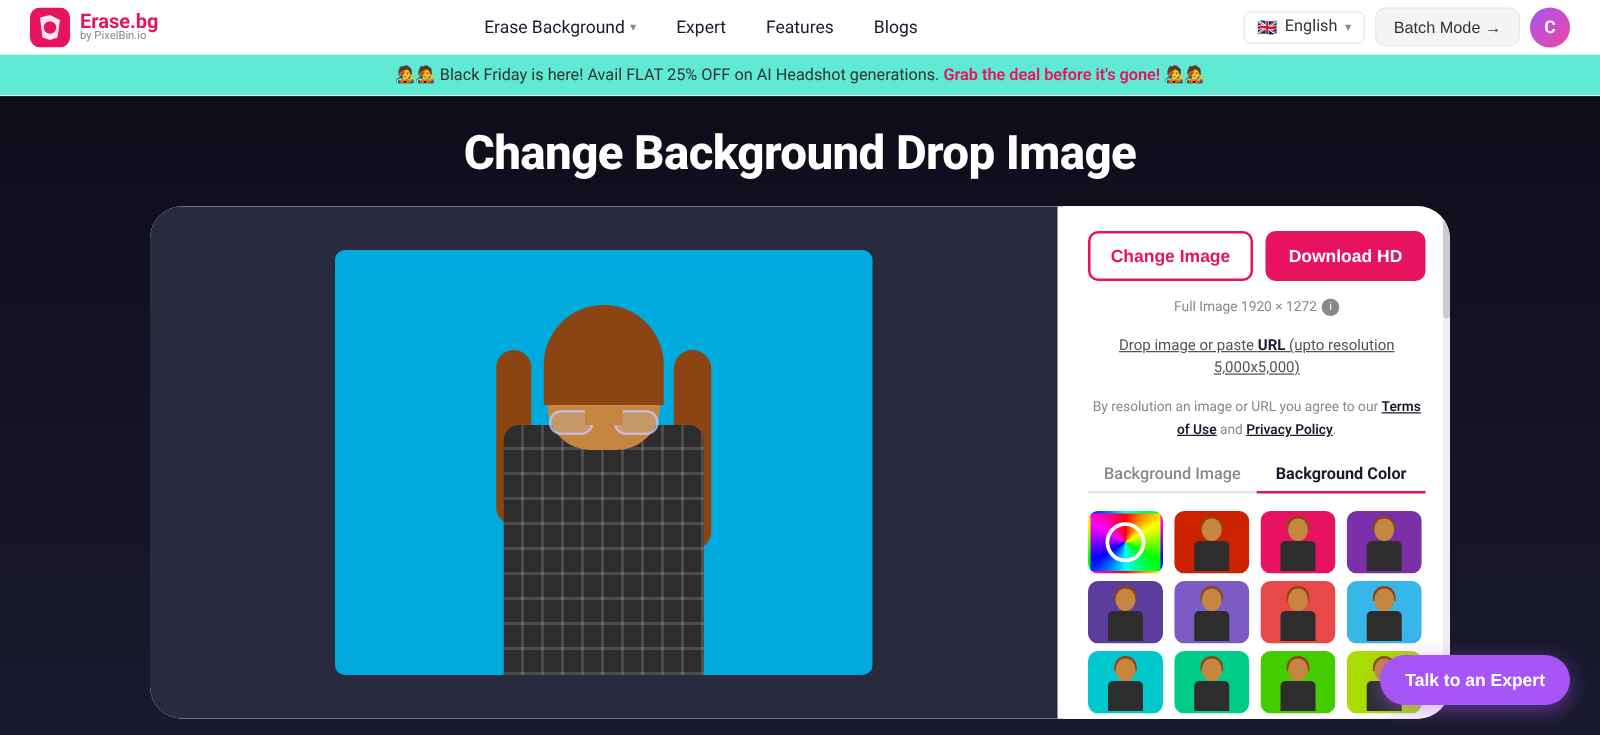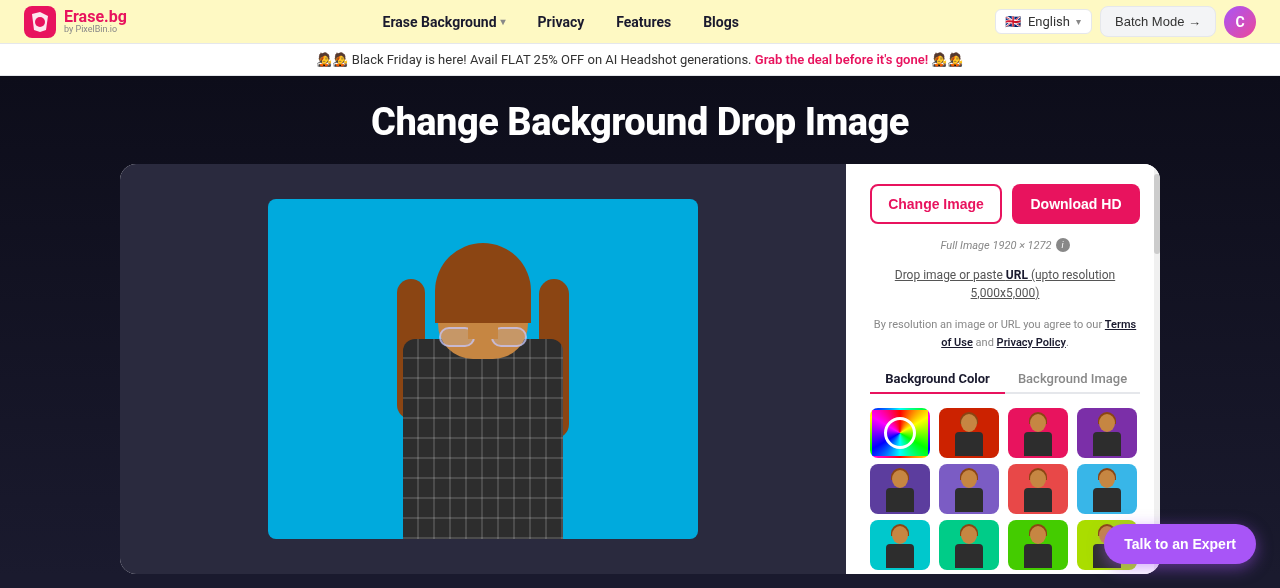--- a/index.html
+++ b/index.html
@@ -10,21 +10,21 @@
       width: 1280px;
       height: 588px;
       overflow: hidden;
     }
 
     
     .navbar {
       display: flex;
       align-items: center;
       justify-content: space-between;
-      background: #fef9c3;
+      background: #ffffff;
       height: 44px;
       padding: 0 24px;
       border-bottom: 1px solid #e5e7eb;
       position: relative;
       z-index: 10;
       gap: 27px;
     }
     .logo-area {
       display: flex;
       align-items: center;
@@ -56,21 +56,21 @@
       align-items: center;
       gap: 0;
     }
     .nav-link {
       display: flex;
       align-items: center;
       gap: 4px;
       padding: 6px 16px;
       color: #1a1a2e;
       font-size: 14px;
-      font-weight: 700;
+      font-weight: 400;
       cursor: pointer;
       text-decoration: none;
     }
     .nav-link .chevron {
       font-size: 10px;
       color: #888;
     }
     .nav-right {
       display: flex;
       align-items: center;
@@ -120,21 +120,21 @@
       align-items: center;
       justify-content: center;
       font-size: 14px;
       font-weight: 700;
       color: #fff;
       cursor: pointer;
     }
 
     
     .banner {
-      background: #ffffff;
+      background: #5eead4;
       text-align: center;
       padding: 8px 16px;
       font-size: 13px;
       color: #333;
       border-bottom: 1px solid #e5e7eb;
     }
     .banner-link {
       color: #e8135e;
       font-weight: 600;
       text-decoration: none;
@@ -155,21 +155,21 @@
       letter-spacing: -0.5px;
     }
 
     
     .editor-container {
       display: flex;
       margin: 0 auto;
       max-width: 1040px;
       gap: 4px;
       background: #fff;
-      border-radius: 16px;
+      border-radius: 26px;
       overflow: hidden;
       height: 410px;
     }
 
     
     .image-panel {
       flex: 1;
       background: #2a2a3e;
       position: relative;
       display: flex;
@@ -345,24 +345,23 @@
       color: #fff;
       font-size: 14px;
       font-weight: 700;
       cursor: pointer;
     }
     .image-info {
       font-size: 11px;
       color: #888;
       text-align: center;
       display: flex;
-      align-items: flex-end;
+      align-items: flex-start;
       justify-content: center;
       gap: 4px;
-      font-style: italic;
     }
     .info-icon {
       width: 14px;
       height: 14px;
       background: #888;
       border-radius: 50%;
       display: flex;
       align-items: center;
       justify-content: center;
       font-size: 9px;
@@ -526,21 +525,21 @@
       <span class="logo-sub">by PixelBin.io</span>
     </div>
   </div>
 
   <div class="nav-links">
     <a class="nav-link">
       <span>Erase Background</span>
       <span class="chevron">▾</span>
     </a>
     <a class="nav-link">
-      <span>Privacy</span>
+      <span>Expert</span>
     </a>
     <a class="nav-link">
       <span>Features</span>
     </a>
     <a class="nav-link">
       <span>Blogs</span>
     </a>
   </div>
 
   <div class="nav-right">
@@ -602,22 +601,22 @@
 
       <div class="drop-zone-text">
         <span>Drop image or paste </span><span class="bold">URL</span><span> (upto resolution 5,000x5,000)</span>
       </div>
 
       <div class="terms-text">
         <span>By resolution an image or URL you agree to our </span><a href="#">Terms of Use</a><span> and </span><a href="#">Privacy Policy</a><span>.</span>
       </div>
 
       <div class="bg-tabs">
+        <div class="bg-tab">Background Image</div>
         <div class="bg-tab active">Background Color</div>
-        <div class="bg-tab">Background Image</div>
       </div>
 
       <div class="color-grid" id="color-grid">
 
       <div class="color-swatch color-picker-swatch" title="Color Picker">
             <div style="position: absolute; inset: 0px; display: flex; align-items: center; justify-content: center;">
               <div style="width: 32px; height: 32px; border-radius: 50%; background: conic-gradient(rgb(255, 0, 0), rgb(255, 255, 0), rgb(0, 255, 0), rgb(0, 255, 255), rgb(0, 0, 255), rgb(255, 0, 255), rgb(255, 0, 0)); border: 3px solid rgb(255, 255, 255);"></div>
             </div>
           </div>
           <div class="color-swatch" title="Red Background" style="background: rgb(204, 34, 0);">

